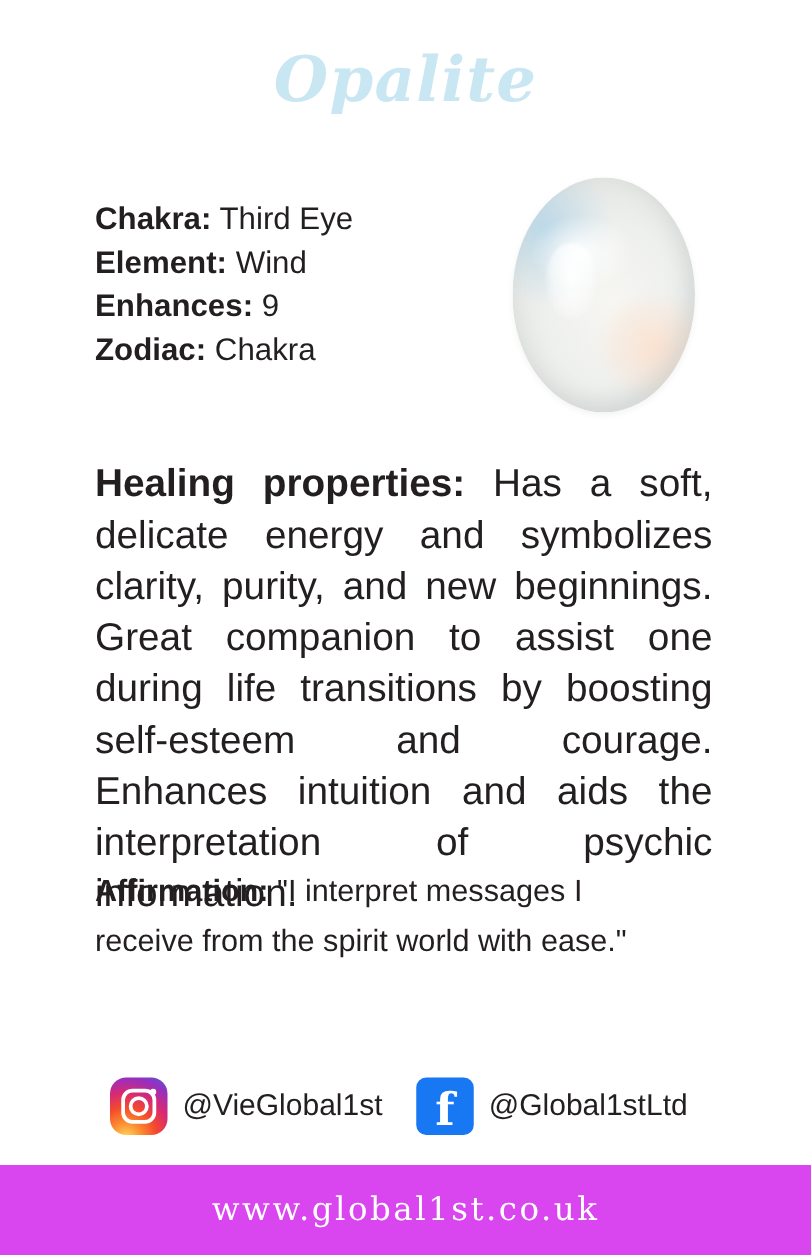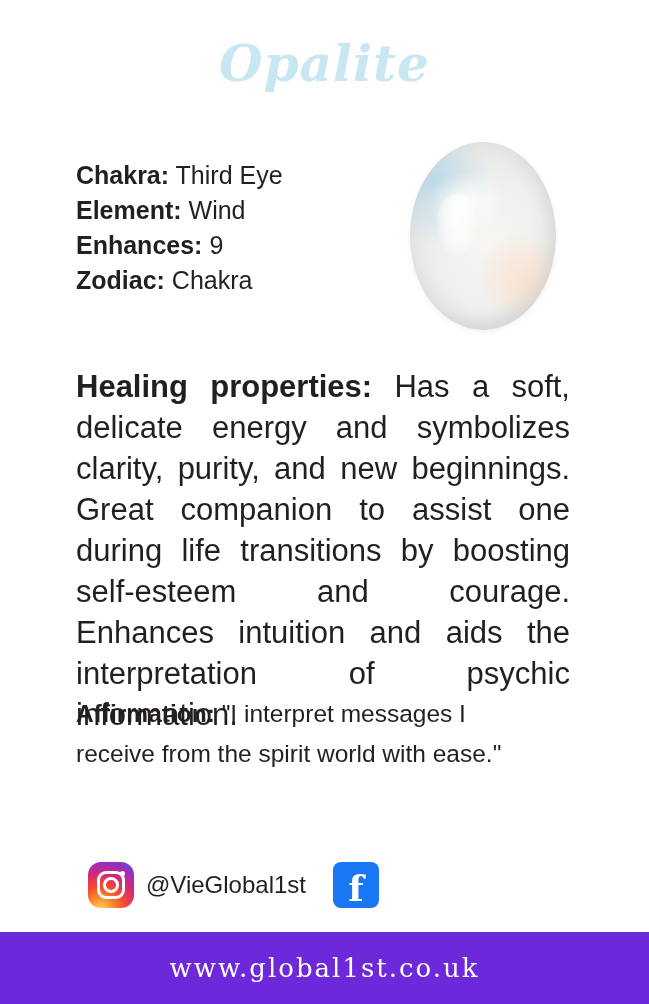--- a/index.html
+++ b/index.html
@@ -164,21 +164,21 @@
   .handle {
     font-size: 24px;
     color: #231f20;
   }
   .footer {
     position: absolute;
     left: 0;
     bottom: 0;
     width: 649px;
     height: 72px;
-    background: #6d28d9;
+    background: #d946ef;
     display: flex;
     align-items: center;
     justify-content: center;
   }
   .footer-text {
     color: #ffffff;
     font-size: 26px;
     letter-spacing: 2px;
     font-family: "DejaVu Serif", serif;
   }
@@ -229,20 +229,21 @@
         <span class="sq"></span>
         <span class="ci"></span>
         <span class="dot"></span>
       </span>
       <span class="handle">@VieGlobal1st</span>
     </div>
     <div class="social fb">
       <span class="fb-icon">
         <span class="f">f</span>
       </span>
+      <span class="handle">@Global1stLtd</span>
     </div>
   </div>
 
   <div class="footer">
     <span class="footer-text">www.global1st.co.uk</span>
   </div>
 
 </div>
 
 </body></html>

